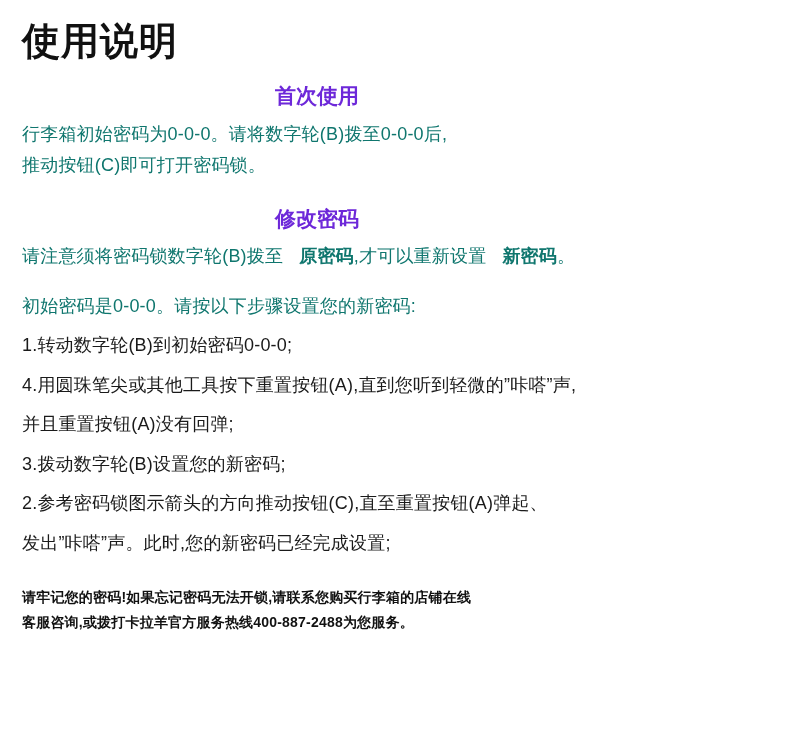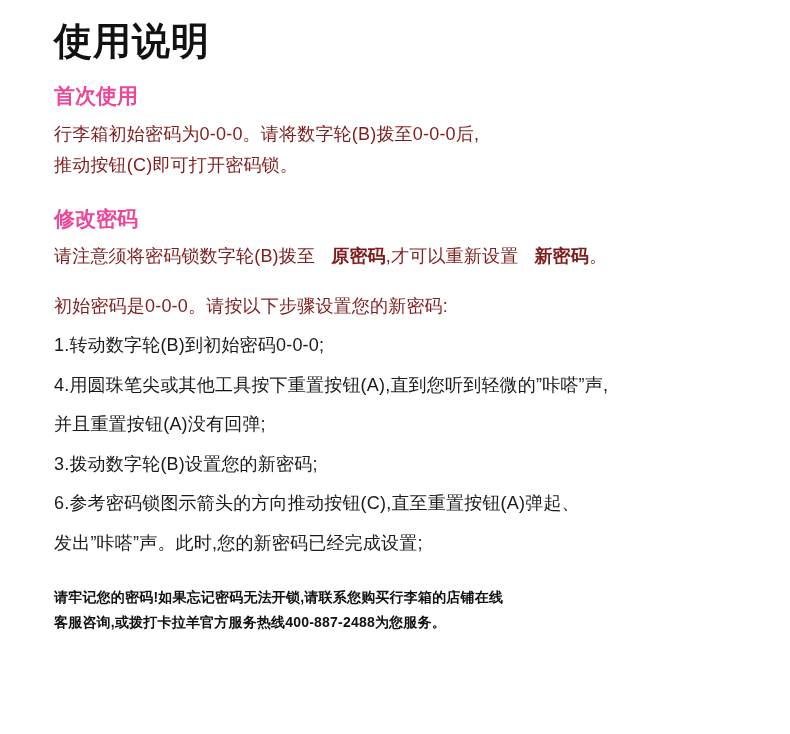--- a/index.html
+++ b/index.html
@@ -12,46 +12,47 @@
     height: 734px;
     font-family: "Liberation Sans", "DejaVu Sans", sans-serif;
     color: #111111;
     overflow: hidden;
   }
   .page {
     position: relative;
     width: 666px;
     height: 734px;
     box-sizing: border-box;
-    padding: 16px 54px 0 54px;
+    padding: 16px 54px 0 22px;
     border-radius: 22px;
   }
   .doc-title {
     font-size: 38px;
     font-weight: bold;
     letter-spacing: 1px;
     line-height: 1.35;
     margin: 0 0 14px 0;
     color: #111111;
   }
   .section-heading {
     font-size: 21px;
     font-weight: bold;
     line-height: 1.4;
     margin: 0 0 8px 0;
-    color: #ec4899;
+    color: #6d28d9;
+    text-align: center;
   }
   .section-heading.second {
     margin-top: 22px;
   }
   .para {
     font-size: 18px;
     line-height: 1.75;
     margin: 0;
-    color: #7f1d1d;
+    color: #0f766e;
     letter-spacing: 0.2px;
   }
   .para .strong {
     font-weight: bold;
     margin-left: 16px;
   }
   .steps {
     margin: 0;
     padding: 0;
     list-style: none;
@@ -95,21 +96,21 @@
 
   <div class="intro-gap"></div>
 
   <p class="para">初始密码是0-0-0。请按以下步骤设置您的新密码:</p>
 
   <ul class="steps">
     <li>1.转动数字轮(B)到初始密码0-0-0;</li>
     <li>4.用圆珠笔尖或其他工具按下重置按钮(A),直到您听到轻微的”咔嗒”声,</li>
     <li>并且重置按钮(A)没有回弹;</li>
     <li>3.拨动数字轮(B)设置您的新密码;</li>
-    <li>6.参考密码锁图示箭头的方向推动按钮(C),直至重置按钮(A)弹起、</li>
+    <li>2.参考密码锁图示箭头的方向推动按钮(C),直至重置按钮(A)弹起、</li>
     <li>发出”咔嗒”声。此时,您的新密码已经完成设置;</li>
   </ul>
 
   <div class="note-top-gap"></div>
 
   <p class="note">请牢记您的密码!如果忘记密码无法开锁,请联系您购买行李箱的店铺在线</p>
   <p class="note">客服咨询,或拨打卡拉羊官方服务热线400-887-2488为您服务。</p>
 
 </div>
 

